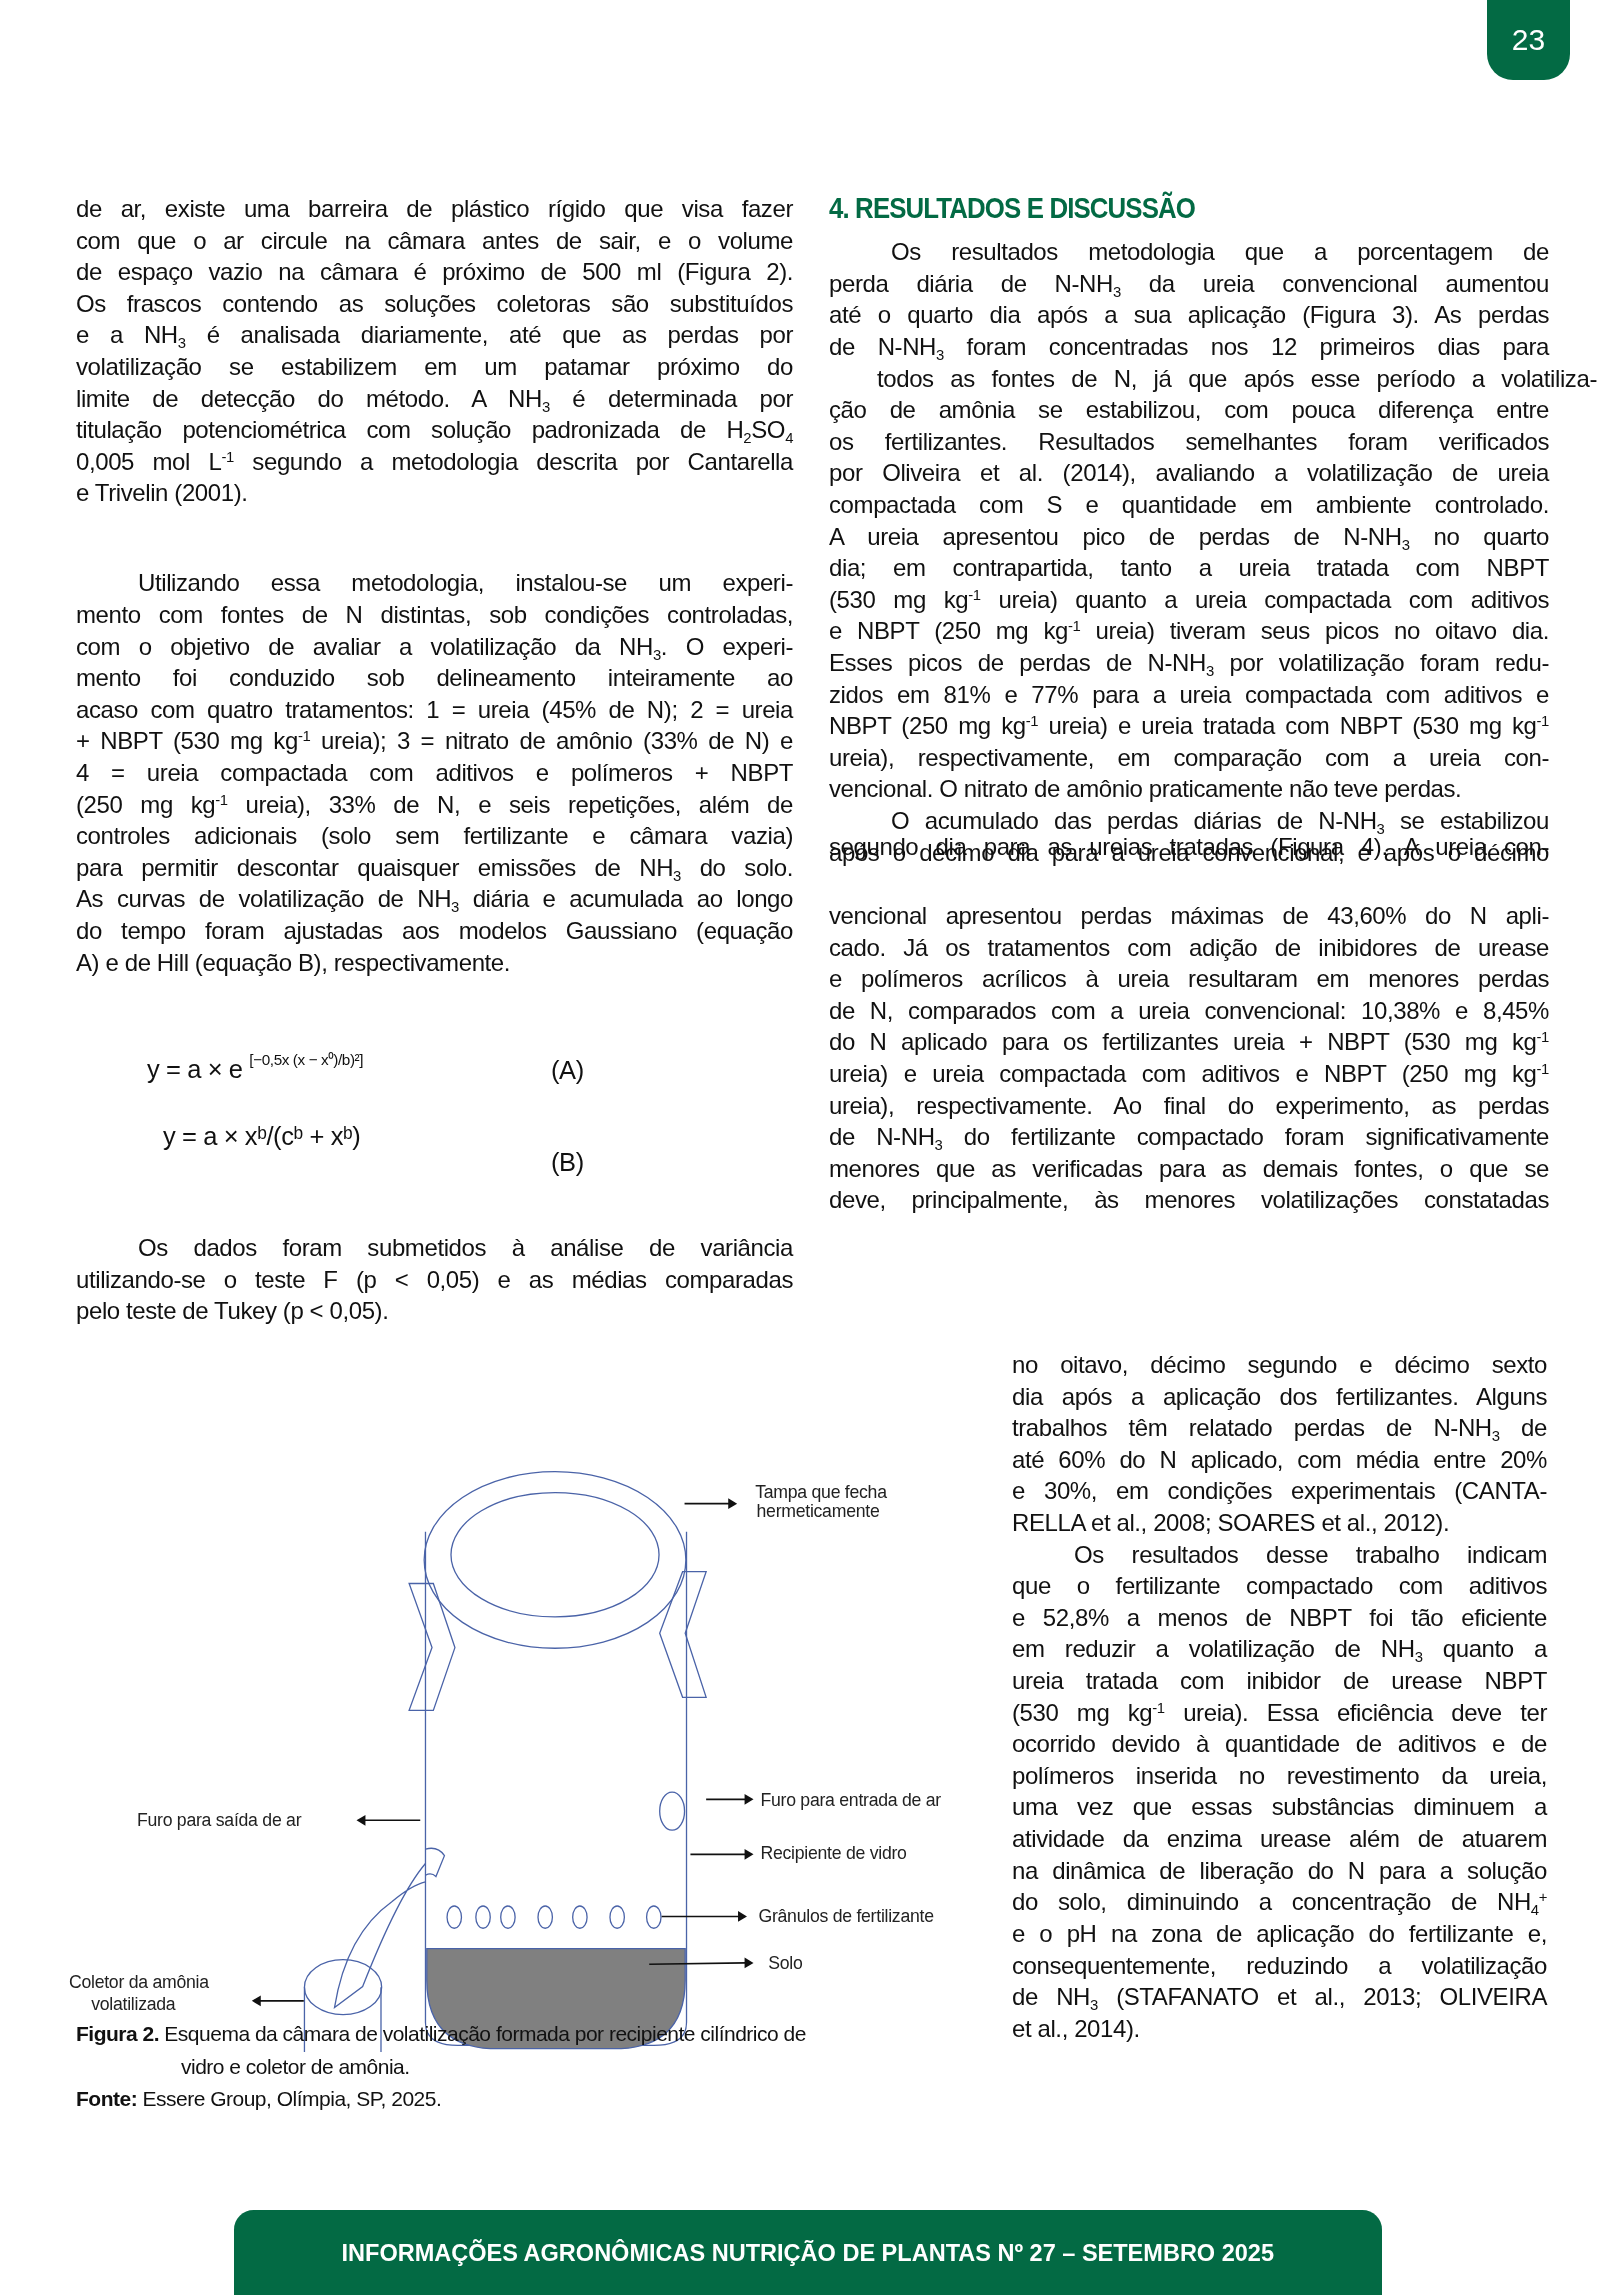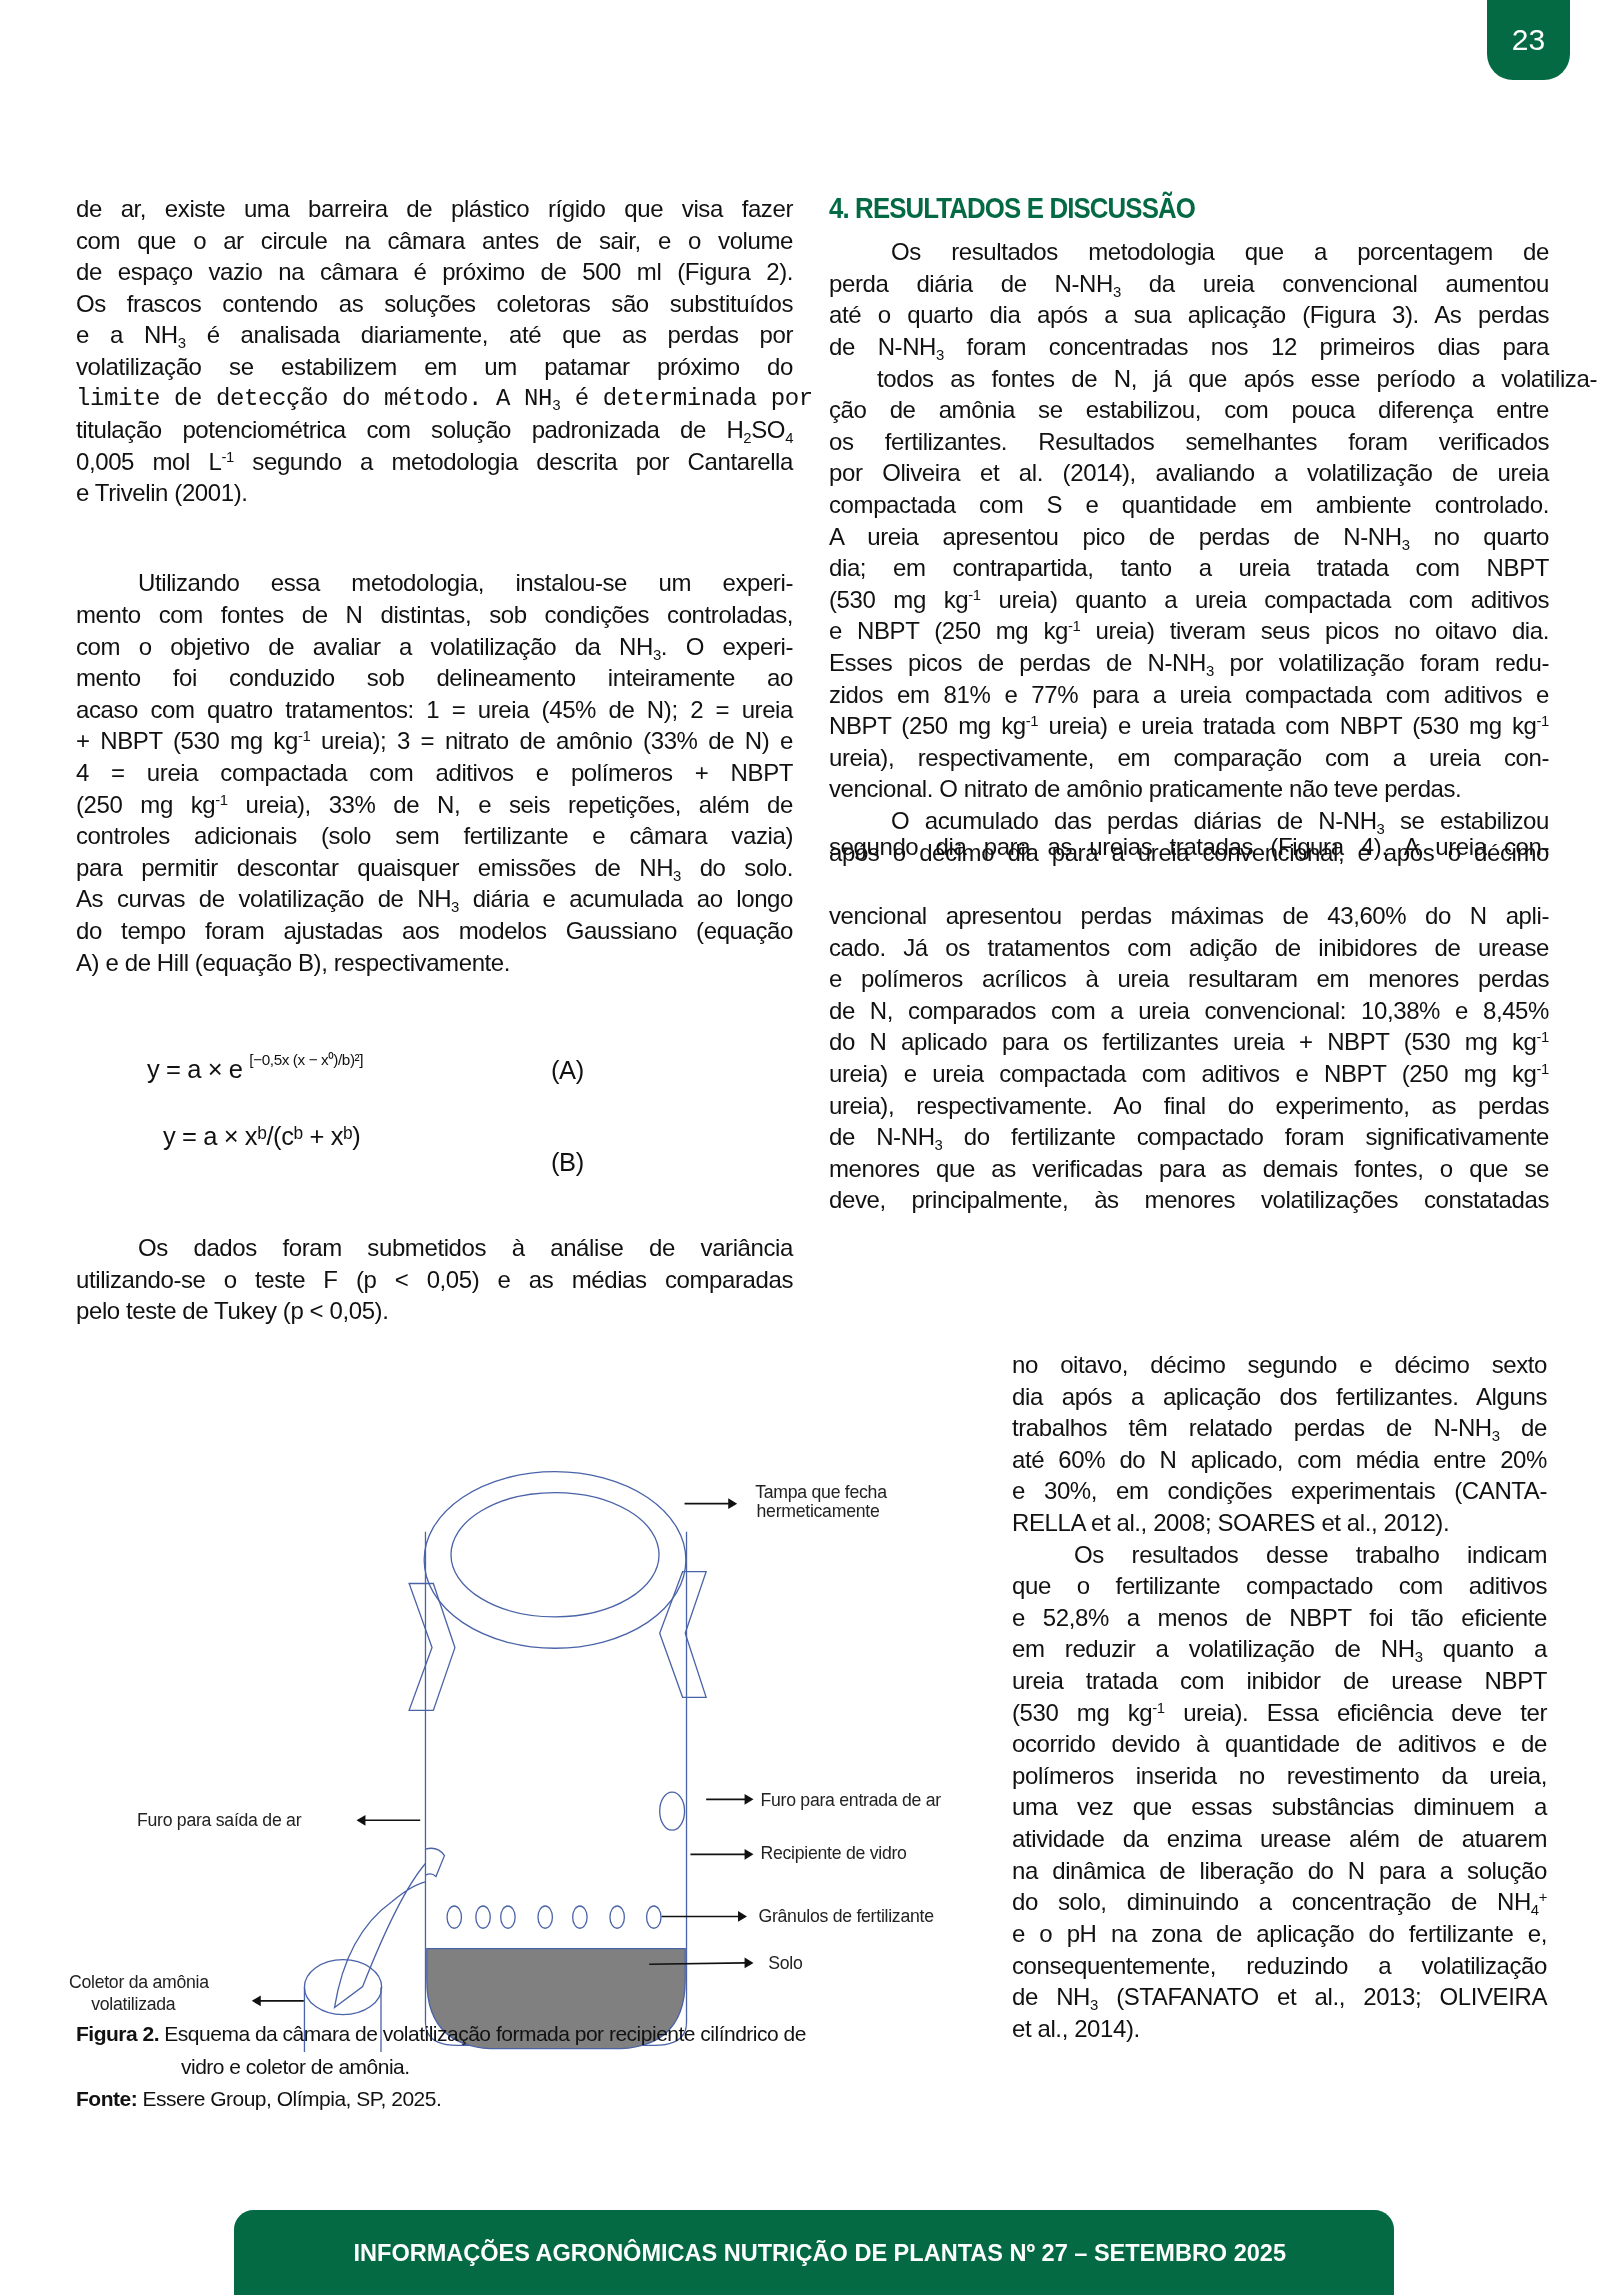--- a/index.html
+++ b/index.html
@@ -26,39 +26,39 @@
   .eq-label { position: absolute; font-size: 25.5px; }
   .eq sup { font-size: 60%; vertical-align: 0.85em; }
   .figure { position: absolute; left: 65px; top: 1463px; width: 929px; height: 589px; }
   .fig-label { font-family: "Liberation Sans", sans-serif; font-size: 27px; fill: #222; letter-spacing: -0.4px; }
   .caption { position: absolute; left: 76px; font-size: 21px; letter-spacing: -0.5px; white-space: nowrap; }
   .caption b { font-weight: bold; }
   .footer { position: absolute; left: 234px; top: 2210px; width: 1148px; height: 86px;
             background: #036a44; border-radius: 19.6px 19.6px 0 0; color: #fff;
             display: flex; align-items: center; justify-content: center;
             font-family: "Liberation Sans", sans-serif; font-weight: bold; font-size: 24px;
-            letter-spacing: 0px; padding-left: 12px; }
+            letter-spacing: 0px; }
   .footer span { transform: scaleX(0.98); display: inline-block; }
 </style>
 </head>
 <body>
 
 <div class="page-tab">
   <span>23</span>
 </div>
 
 <div class="col col-left">
   <div id="left-lines">
       <div class="line" style="top: 0px;">de ar, existe uma barreira de plástico rígido que visa fazer</div>
       <div class="line" style="top: 32px;">com que o ar circule na câmara antes de sair, e o volume</div>
       <div class="line" style="top: 63px;">de espaço vazio na câmara é próximo de 500 ml (Figura 2).</div>
       <div class="line" style="top: 95px;">Os frascos contendo as soluções coletoras são substituídos</div>
       <div class="line" style="top: 126px;">e a NH<sub>3</sub> é analisada diariamente, até que as perdas por</div>
       <div class="line" style="top: 158px;">volatilização se estabilizem em um patamar próximo do</div>
-      <div class="line" style="top: 190px; font-family: Liberation Mono, monospace;">limite de detecção do método. A NH<sub>3</sub> é determinada por</div>
+      <div class="line" style="top: 190px;">limite de detecção do método. A NH<sub>3</sub> é determinada por</div>
       <div class="line" style="top: 221px;">titulação potenciométrica com solução padronizada de H<sub>2</sub>SO<sub>4</sub></div>
       <div class="line" style="top: 253px;">0,005 mol L<sup>-1</sup> segundo a metodologia descrita por Cantarella</div>
       <div class="line last" style="top: 284px;">e Trivelin (2001).</div>
     </div>
   <div id="left-p2">
       <div class="line ind" style="top: 374px;">Utilizando essa metodologia, instalou-se um experi-</div>
       <div class="line" style="top: 406px;">mento com fontes de N distintas, sob condições controladas,</div>
       <div class="line" style="top: 438px;">com o objetivo de avaliar a volatilização da NH<sub>3</sub>. O experi-</div>
       <div class="line" style="top: 469px;">mento foi conduzido sob delineamento inteiramente ao</div>
       <div class="line" style="top: 501px;">acaso com quatro tratamentos: 1 = ureia (45% de N); 2 = ureia</div>

